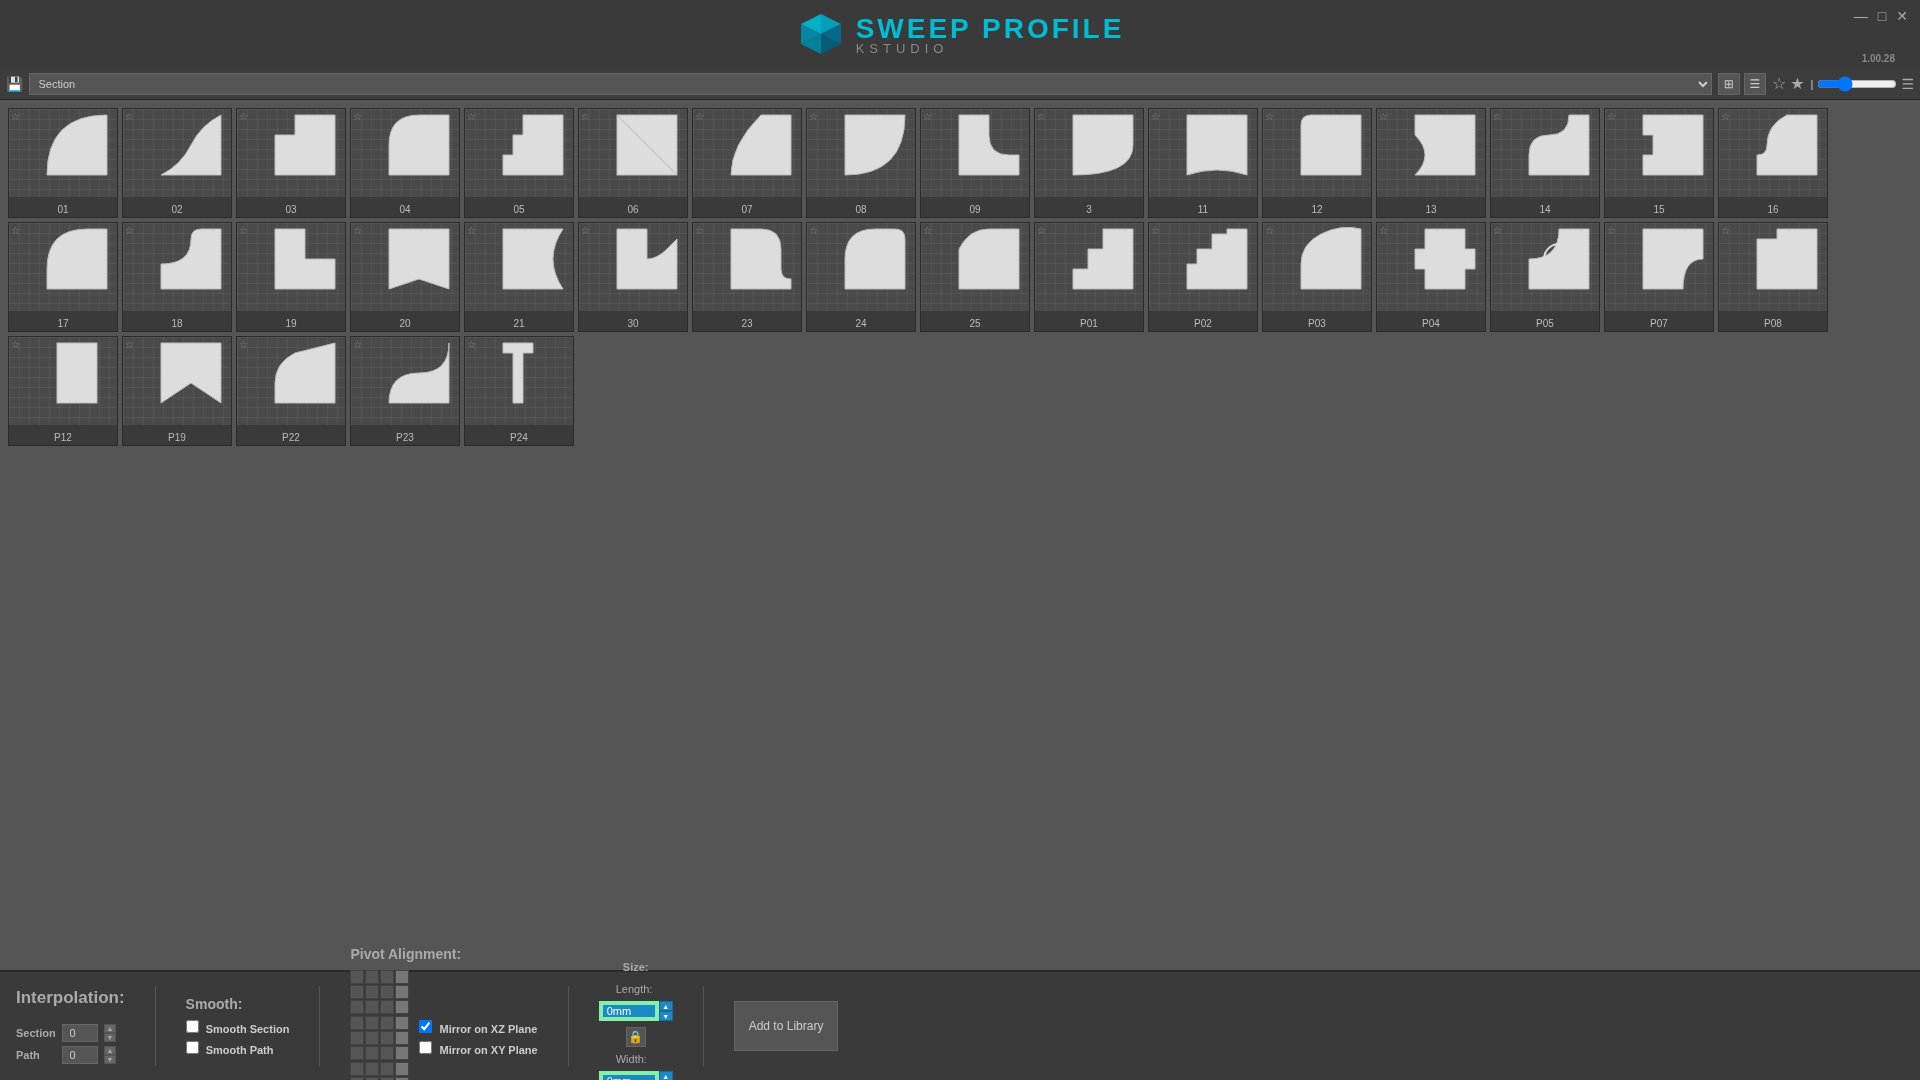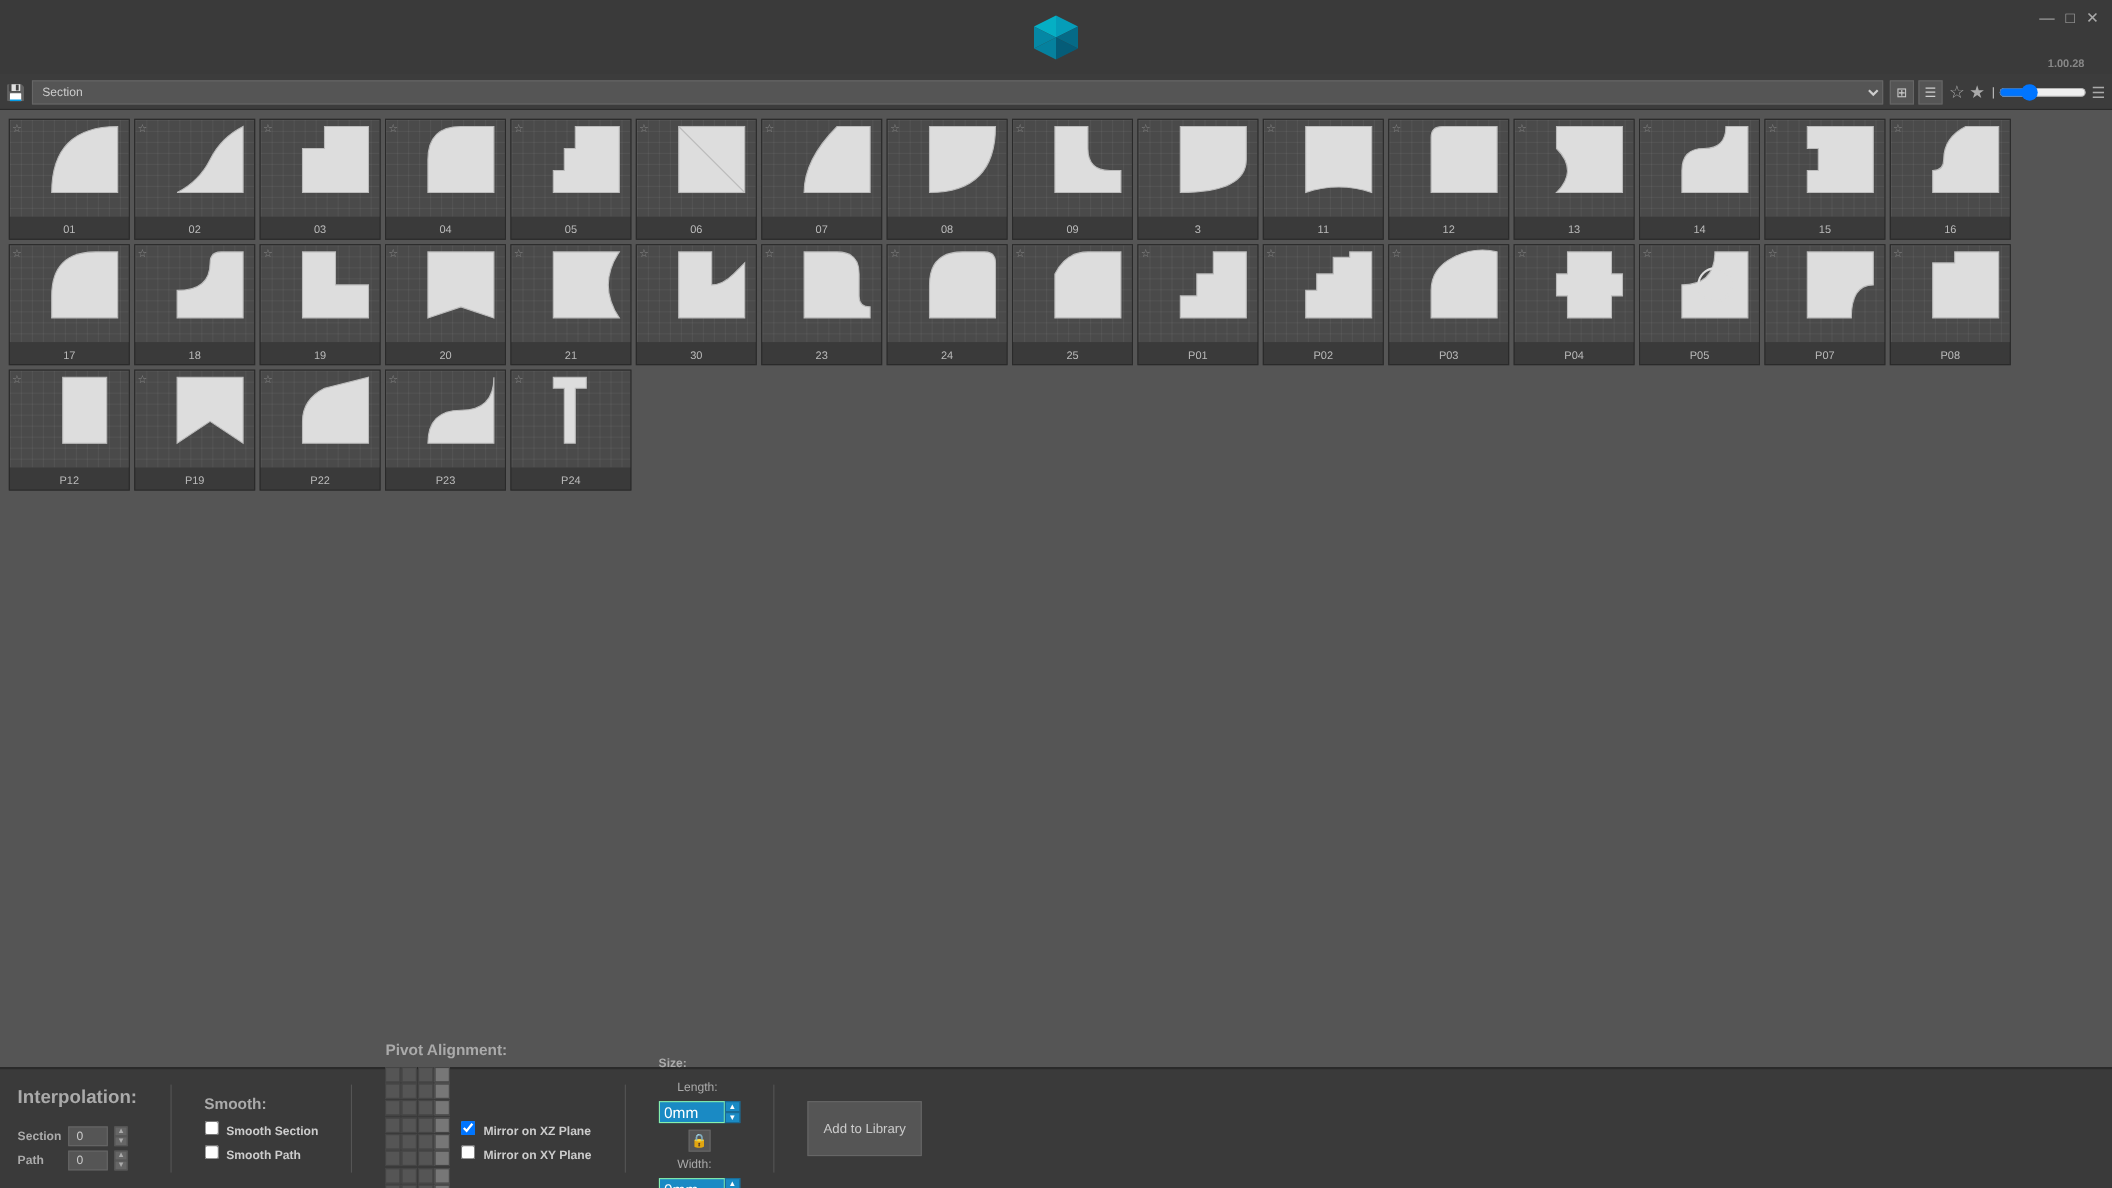--- a/index.html
+++ b/index.html
@@ -311,23 +311,23 @@
       min-width: 40px;
     }
     .size-input-wrap {
       display: flex;
       align-items: center;
     }
     .size-input-wrap input {
       width: 60px;
       height: 20px;
       background: #1a8ac4;
-      border: 1px solid #86efac;
+      border: 4px solid #86efac;
       color: #fff;
-      font-size: 14px;
+      font-size: 11px;
       text-align: left;
       padding: 0 4px;
     }
     .size-input-wrap .spin-v {
       display: flex;
       flex-direction: column;
     }
     .size-input-wrap .spin-v button {
       width: 14px;
       height: 10px;
@@ -379,20 +379,24 @@
   <div class="logo">
 
     <svg class="logo-icon" viewBox="0 0 50 50" xmlns="http://www.w3.org/2000/svg">
       <polygon points="5,15 25,5 25,25" fill="#00bcd4" opacity="0.9"></polygon>
       <polygon points="5,15 25,25 5,35" fill="#0090b0" opacity="0.9"></polygon>
       <polygon points="25,5 45,15 25,25" fill="#00a8c8" opacity="0.9"></polygon>
       <polygon points="25,25 45,15 45,35" fill="#007090" opacity="0.9"></polygon>
       <polygon points="5,35 25,25 25,45" fill="#008aaa" opacity="0.9"></polygon>
       <polygon points="25,25 45,35 25,45" fill="#006080" opacity="0.9"></polygon>
     </svg>
+    <div>
+      <div class="logo-text">SWEEP PROFILE</div>
+      <div class="logo-sub">KSTUDIO</div>
+    </div>
   </div>
   <div id="window-controls">
     <span>—</span>
     <span>□</span>
     <span>✕</span>
   </div>
   <div id="version">1.00.28</div>
 </div>
 
 <div id="toolbar">
@@ -853,21 +857,21 @@
           <input type="checkbox" style="">
           <span>Mirror on XY Plane</span>
         </label>
       </div>
     </div>
   </div>
 
   <div class="panel-divider"></div>
 
   <div class="size-group">
-    <div style="font-weight:bold;color:#aaa;font-size:11px;margin-bottom:4px;">Size:</div>
+    <div style="font-weight:bold;color:#aaa;font-size:11px;margin-bottom:4px;text-align:center;">Size:</div>
     <div class="size-row">
       <label>Length:</label>
       <div class="size-input-wrap">
         <input type="text" value="0mm" style="">
         <div class="spin-v">
           <button>▲</button>
           <button>▼</button>
         </div>
       </div>
       <button class="lock-btn">🔒</button>

